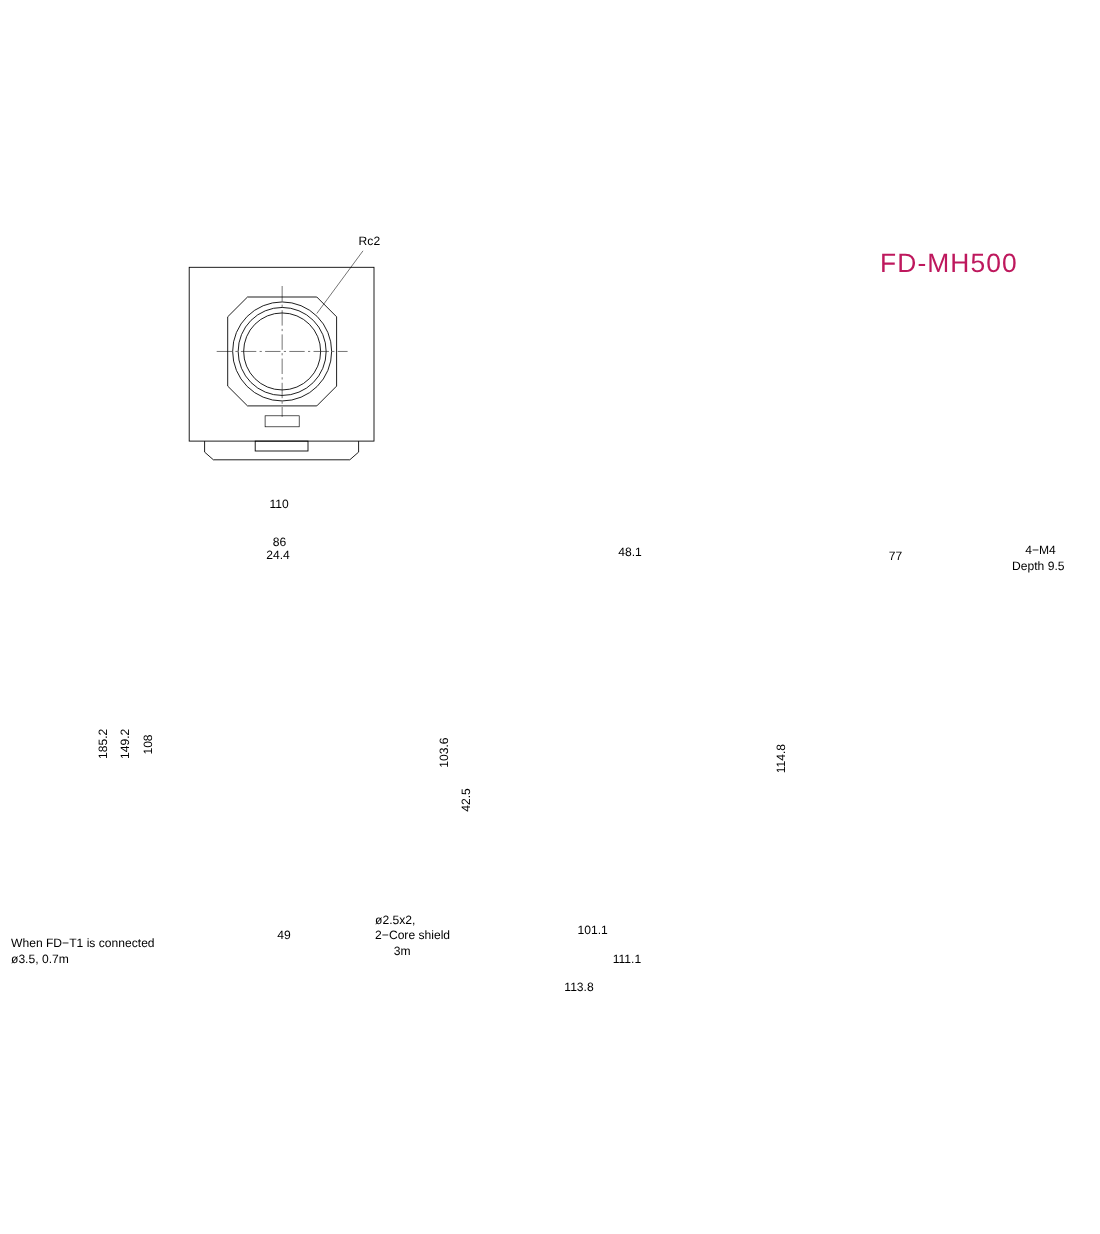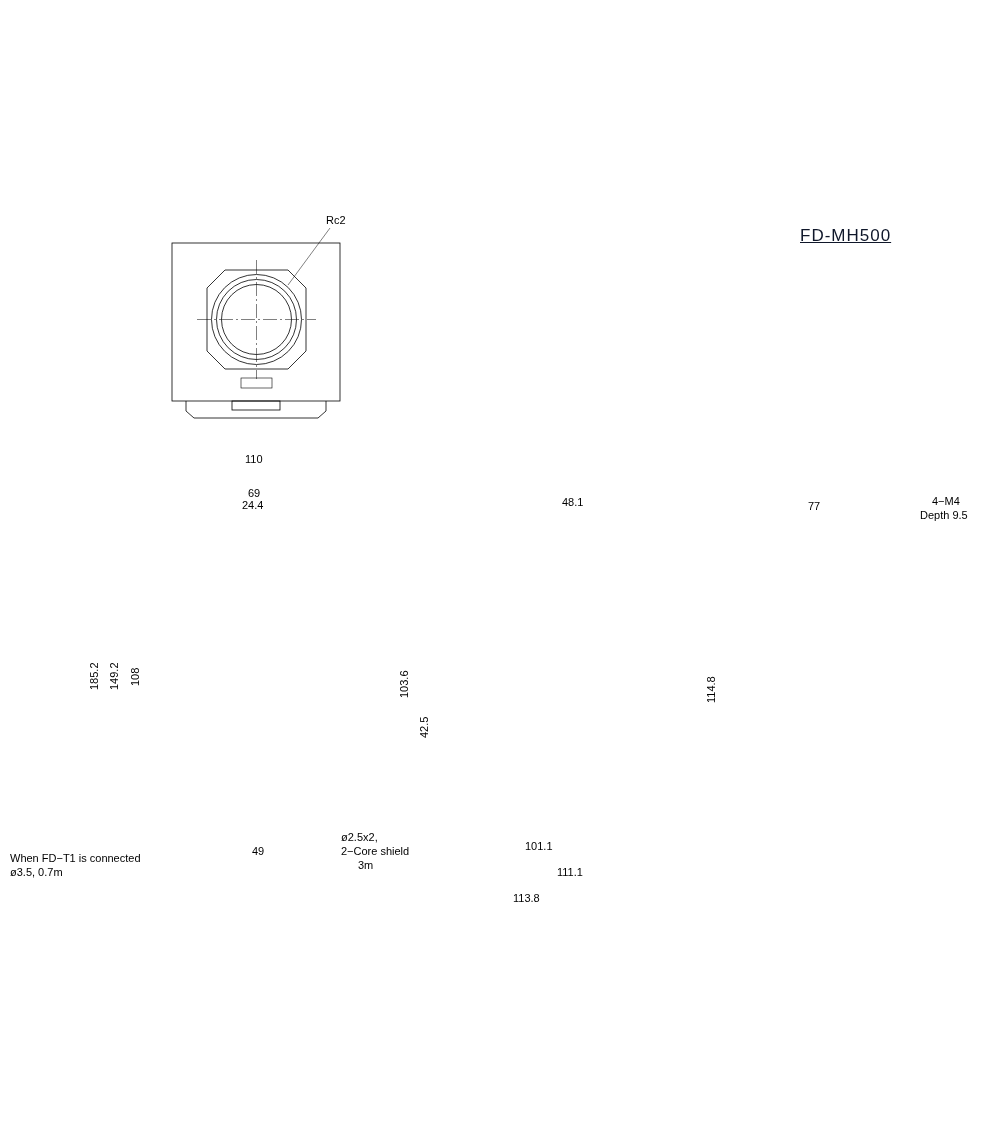--- a/index.html
+++ b/index.html
@@ -1,21 +1,21 @@
 <!DOCTYPE html>
 <html><head>
 <meta charset="utf-8">
 <style>
   html,body{margin:0;padding:0;background:#ffffff;}
   body{width:1000px;height:1122px;position:relative;overflow:hidden;
        font-family:"Liberation Sans", sans-serif;color:#000;}
   .canvas{position:absolute;left:0;top:0;width:1000px;height:1122px;}
   .lbl{position:absolute;font-size:11px;line-height:12px;color:#000;white-space:pre;}
   .lbl.rot{transform-origin:0 0;transform:rotate(-90deg);}
-  .title{position:absolute;font-size:17px;letter-spacing:1px;color:#0f172a;white-space:nowrap;text-decoration:underline;}
+  .title{position:absolute;font-size:24px;letter-spacing:1px;color:#be185d;white-space:nowrap;}
   svg{display:block;}
   .ln{stroke:#000;stroke-width:0.8;fill:none;}
   .ln-thin{stroke:#000;stroke-width:0.6;fill:none;}
   .ln-dim{stroke:#000;stroke-width:0.5;fill:none;}
   .ctr{stroke:#000;stroke-width:0.5;fill:none;stroke-dasharray:14 3 2 3;}
   .blk{fill:#000;}
 </style>
 </head>
 <body>
 
@@ -245,21 +245,21 @@
       <line class="ln-dim" x1="705" y1="771" x2="756" y2="771">
       
       <path class="ln-dim" d="M881 596 L925 506">
     </path></line></line></path></path></line></line></line></path></path></line></rect></rect></line></line></line></line></line></rect></rect></line></line></line></rect></g>
   
 
   
 
   
   <div class="lbl" style="left:245px;top:453px;">110</div>
-  <div class="lbl" style="left:248px;top:487px;">69</div>
+  <div class="lbl" style="left:248px;top:487px;">86</div>
   <div class="lbl" style="left:242px;top:499px;">24.4</div>
   <div class="lbl rot" style="left:88px;top:690px;">185.2</div>
   <div class="lbl rot" style="left:108px;top:690px;">149.2</div>
   <div class="lbl rot" style="left:129px;top:686px;">108</div>
   <div class="lbl" style="left:252px;top:845px;">49</div>
 
   
   <div class="lbl" style="left:10px;top:852px;">When FD−T1 is connected</div>
   <div class="lbl" style="left:10px;top:866px;">ø3.5, 0.7m</div>
   <div class="lbl" style="left:341px;top:831px;">ø2.5x2,</div>

